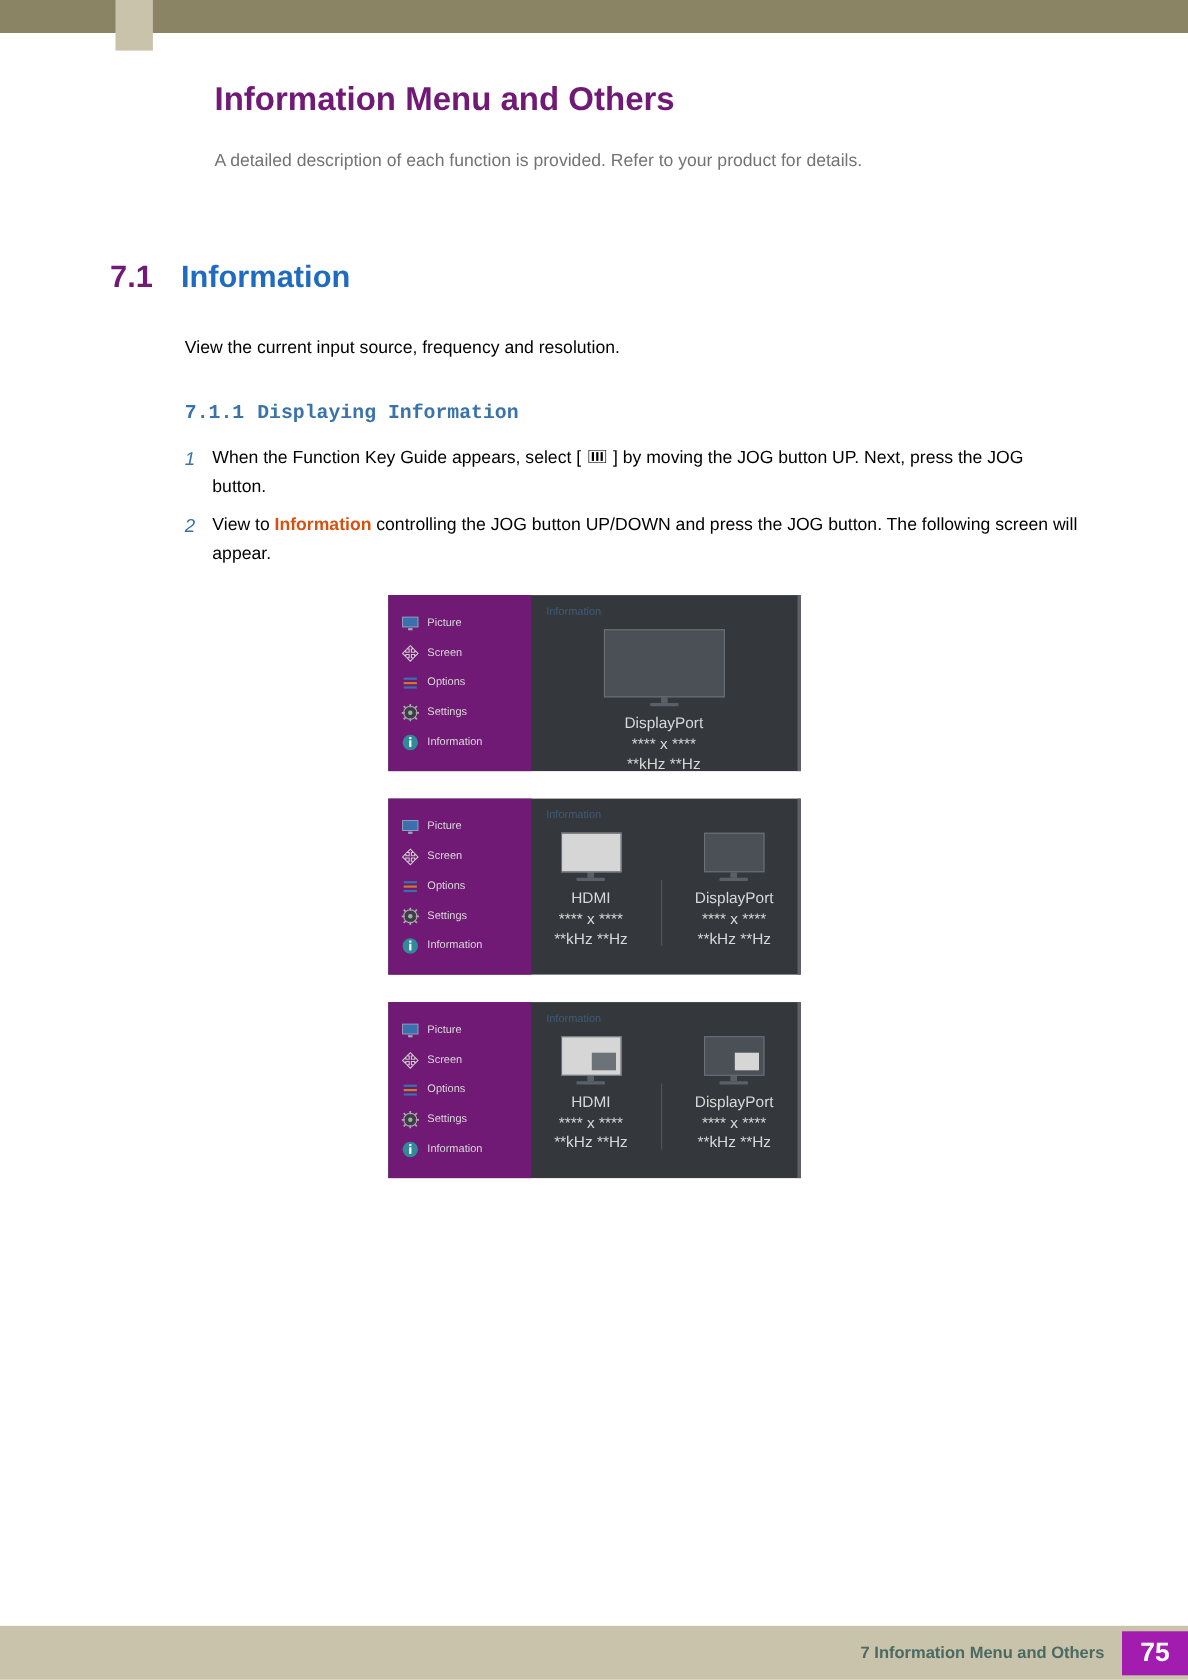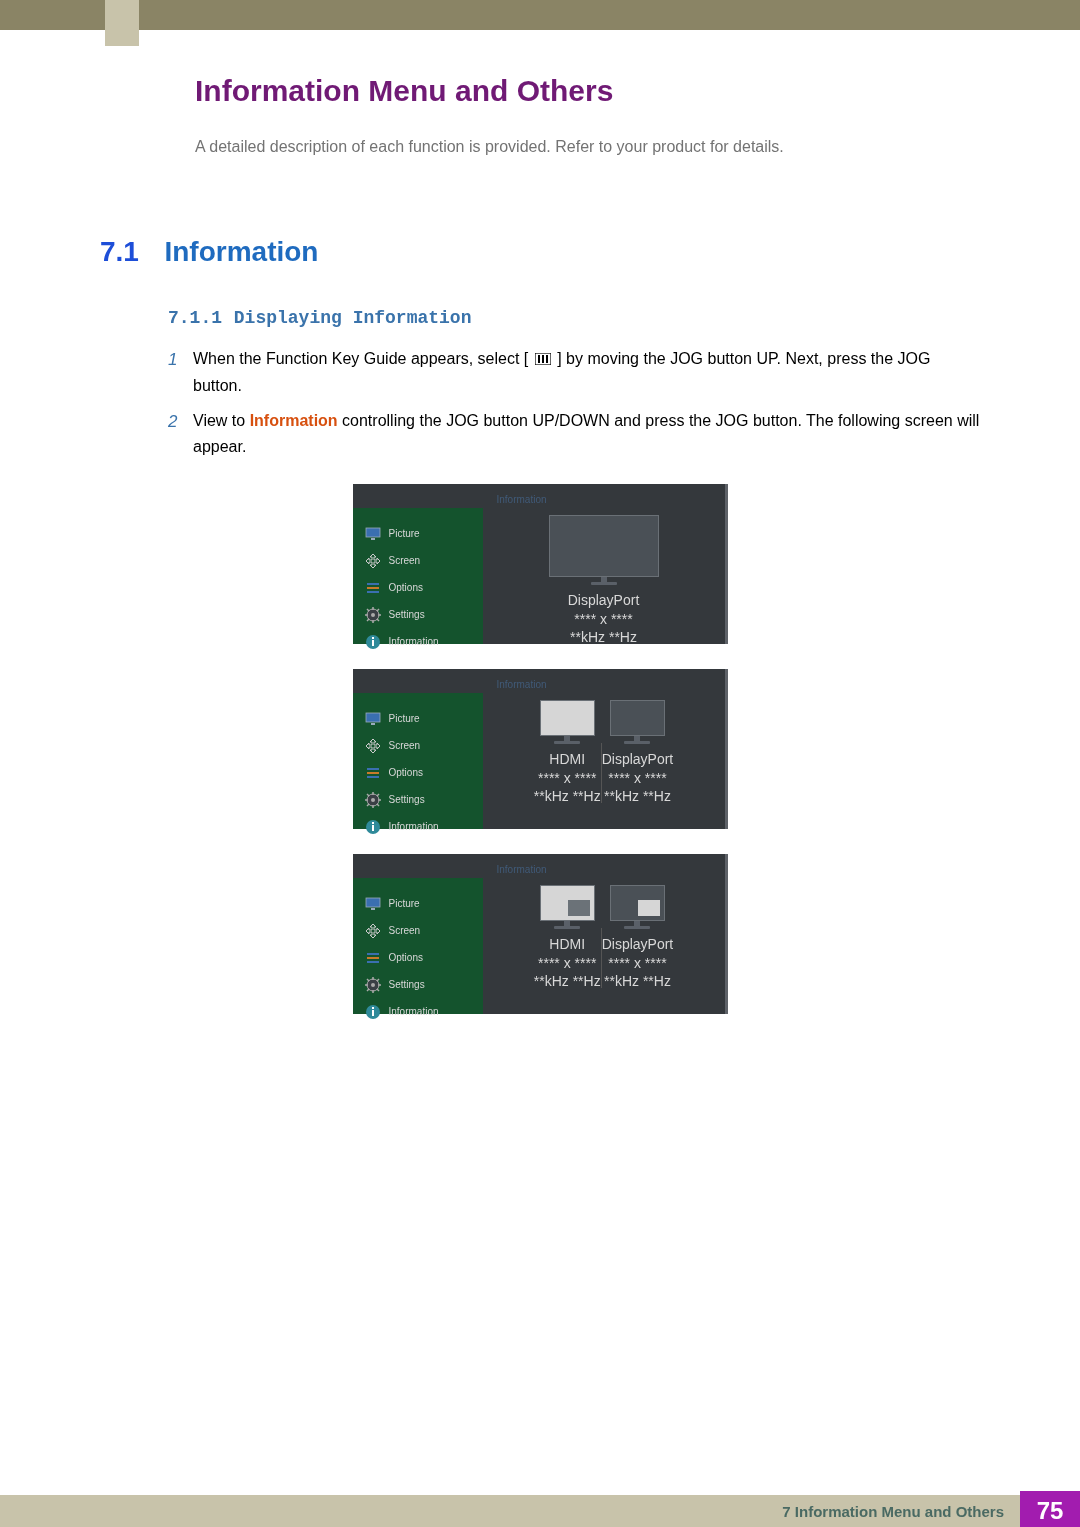--- a/index.html
+++ b/index.html
@@ -39,21 +39,21 @@
   .intro {
     margin-left: 95px;
     margin-top: 30px;
     font-size: 16px;
     color: #737373;
   }
   .section-row {
     margin-top: 80px;
   }
   .section-number {
-    color: #1d4ed8;
+    color: #701a75;
     font-size: 28px;
     font-weight: bold;
     display: inline-block;
     width: 60px;
   }
   .section-title {
     color: #1f6bbf;
     font-size: 28px;
     font-weight: bold;
     display: inline-block;
@@ -110,23 +110,22 @@
   }
   .osd {
     width: 375px;
     height: 160px;
     display: flex;
     background: #34383c;
     border-right: 3px solid #5e6268;
   }
   .osd-left {
     width: 130px;
-    background: #14532d;
+    background: #701a75;
     padding: 12px 0;
-    margin-top: 24px;
   }
   .osd-item {
     display: flex;
     align-items: center;
     height: 27px;
     padding-left: 12px;
     gap: 8px;
   }
   .osd-item .label {
     color: #d8d8d8;
@@ -137,20 +136,21 @@
     position: relative;
     padding: 10px 14px;
   }
   .osd-right-title {
     color: #405a78;
     font-size: 10px;
   }
   .monitors {
     display: flex;
     justify-content: center;
+    gap: 30px;
     margin-top: 10px;
   }
   .monitors.single { gap: 0; }
   .monitor {
     display: flex;
     flex-direction: column;
     align-items: center;
   }
   .mon-screen {
     background: #4a5056;
@@ -185,21 +185,21 @@
   
   .ic { width: 16px; height: 16px; display:flex; align-items:center; justify-content:center; }
   .ic svg { width: 16px; height: 16px; }
 
   
   .footer {
     position: absolute;
     bottom: 0;
     left: 0;
     width: 1080px;
-    height: 32px;
+    height: 49px;
     background: #c8c3aa;
     display: flex;
     align-items: center;
     justify-content: flex-end;
     padding-right: 0;
   }
   .footer-label {
     color: #4a6a63;
     font-size: 15px;
     font-weight: bold;
@@ -224,20 +224,21 @@
 <div class="top-accent"></div>
 
 <div class="page">
   <div class="chapter-title">Information Menu and Others</div>
   <div class="intro">A detailed description of each function is provided. Refer to your product for details.</div>
 
   <div class="section-row">
     <span class="section-number">7.1</span>
     <span class="section-title">Information</span>
   </div>
+  <div class="section-desc">View the current input source, frequency and resolution.</div>
 
   <div class="subsection-title">
     <span class="subsection-num">7.1.1</span>
     <span>Displaying Information</span>
   </div>
 
   <div class="steps">
     <div class="step">
       <div class="step-num">1</div>
       <div class="step-text">

